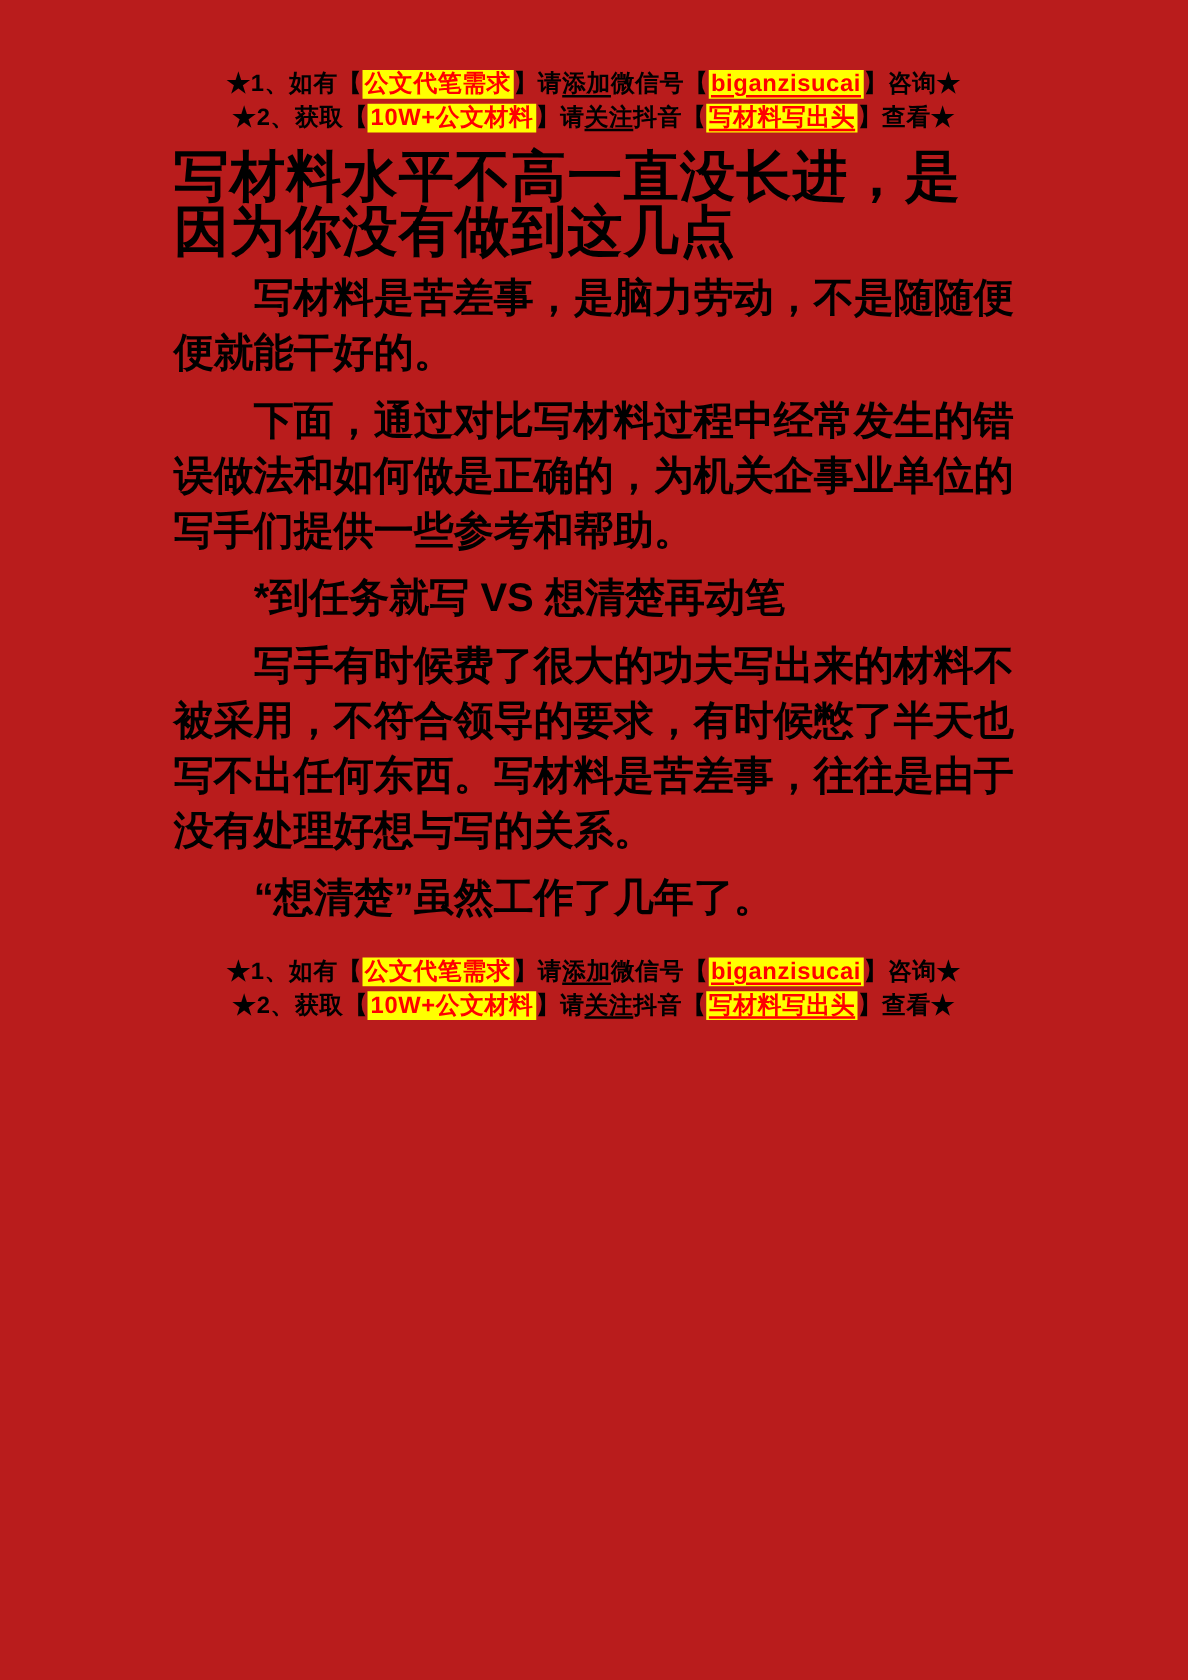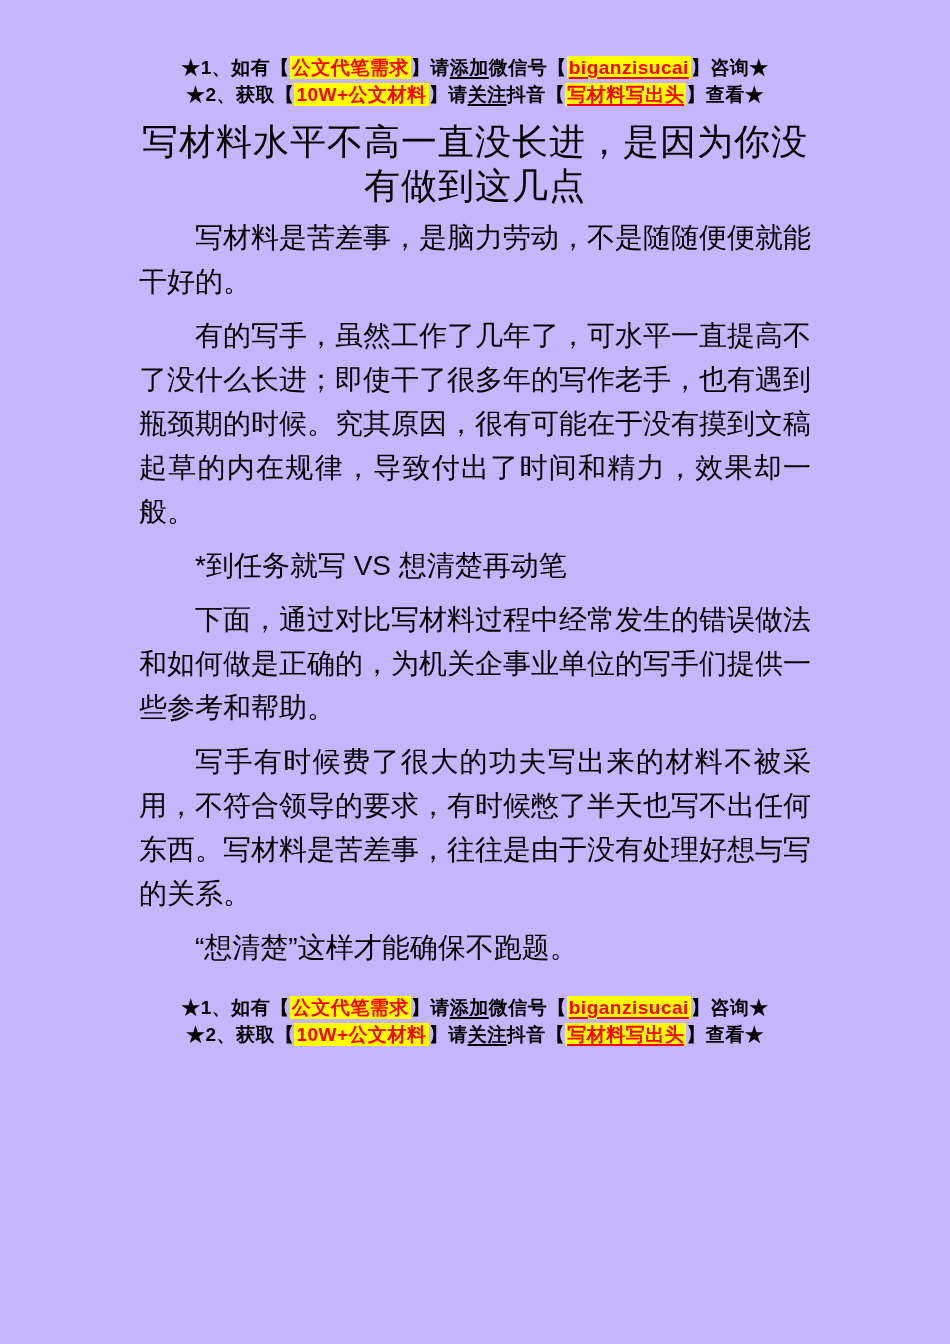--- a/index.html
+++ b/index.html
@@ -12,21 +12,21 @@
     height: 1344px;
     font-family: "Liberation Sans", sans-serif;
     color: #000000;
     overflow: hidden;
   }
   .page {
     box-sizing: border-box;
     width: 950px;
     height: 1344px;
     padding: 54px 139px 0 139px;
-    background: #c4b5fd;
+    background: #b91c1c;
   }
   
   .promo {
     text-align: center;
     font-weight: 700;
     font-size: 19px;
     line-height: 27px;
     letter-spacing: 0.5px;
     white-space: nowrap;
   }
@@ -38,57 +38,56 @@
     padding: 1px 2px;
   }
   .seg.u {
     text-decoration: underline;
     text-decoration-thickness: 2px;
     text-underline-offset: 3px;
   }
   
   h1.doc-title {
     margin: 12px 0 8px 0;
-    text-align: center;
-    font-size: 36px;
+    text-align: left;
+    font-size: 44px;
     line-height: 44px;
-    font-weight: 400;
+    font-weight: 700;
     letter-spacing: 1px;
   }
   
   .article { text-align: justify; }
   .body-para {
     margin: 0 0 10px 0;
-    font-size: 28px;
+    font-size: 32px;
     line-height: 44px;
     text-indent: 2em;
-    font-weight: 400;
+    font-weight: 700;
     word-break: break-all;
   }
   .footer-promo { margin-top: 24px; }
 </style>
 </head>
 <body>
 
 <div class="page">
 
   <div class="promo header-promo">
       <div class="promo-line"><span class="seg">★1、如有【</span><span class="seg hl">公文代笔需求</span><span class="seg">】请</span><span class="seg u">添加</span><span class="seg">微信号【</span><span class="seg hl u">biganzisucai</span><span class="seg">】咨询★</span></div>
       <div class="promo-line"><span class="seg">★2、获取【</span><span class="seg hl">10W+公文材料</span><span class="seg">】请</span><span class="seg u">关注</span><span class="seg">抖音【</span><span class="seg hl u">写材料写出头</span><span class="seg">】查看★</span></div>
     </div>
 
   <h1 class="doc-title">写材料水平不高一直没长进，是因为你没有做到这几点</h1>
 
   <div class="article">
       <p class="body-para">写材料是苦差事，是脑力劳动，不是随随便便就能干好的。</p>
-      <p class="body-para">有的写手，虽然工作了几年了，可水平一直提高不了没什么长进；即使干了很多年的写作老手，也有遇到瓶颈期的时候。究其原因，很有可能在于没有摸到文稿起草的内在规律，导致付出了时间和精力，效果却一般。</p>
+      <p class="body-para">下面，通过对比写材料过程中经常发生的错误做法和如何做是正确的，为机关企事业单位的写手们提供一些参考和帮助。</p>
       <p class="body-para">*到任务就写 VS 想清楚再动笔</p>
-      <p class="body-para">下面，通过对比写材料过程中经常发生的错误做法和如何做是正确的，为机关企事业单位的写手们提供一些参考和帮助。</p>
       <p class="body-para">写手有时候费了很大的功夫写出来的材料不被采用，不符合领导的要求，有时候憋了半天也写不出任何东西。写材料是苦差事，往往是由于没有处理好想与写的关系。</p>
-      <p class="body-para">“想清楚”这样才能确保不跑题。</p>
+      <p class="body-para">“想清楚”虽然工作了几年了。</p>
     </div>
 
   <div class="promo footer-promo">
       <div class="promo-line"><span class="seg">★1、如有【</span><span class="seg hl">公文代笔需求</span><span class="seg">】请</span><span class="seg u">添加</span><span class="seg">微信号【</span><span class="seg hl u">biganzisucai</span><span class="seg">】咨询★</span></div>
       <div class="promo-line"><span class="seg">★2、获取【</span><span class="seg hl">10W+公文材料</span><span class="seg">】请</span><span class="seg u">关注</span><span class="seg">抖音【</span><span class="seg hl u">写材料写出头</span><span class="seg">】查看★</span></div>
     </div>
 
 </div>
 
 </body></html>

